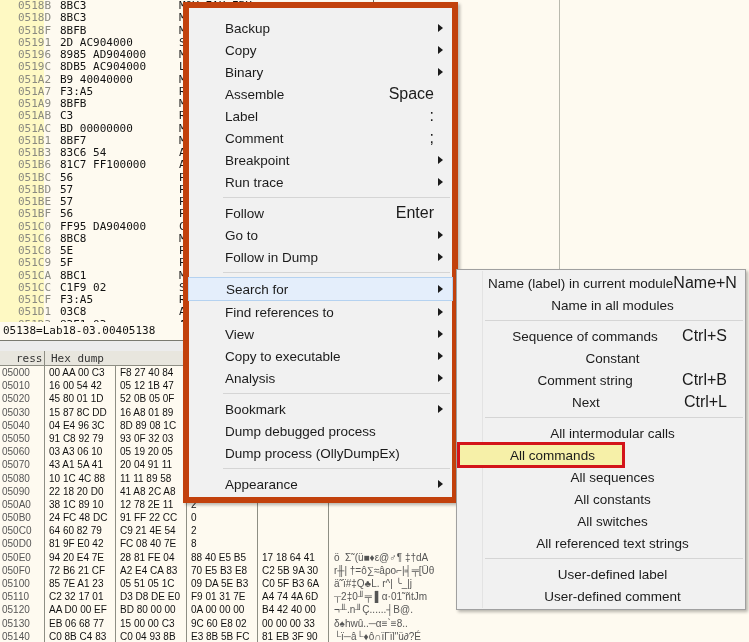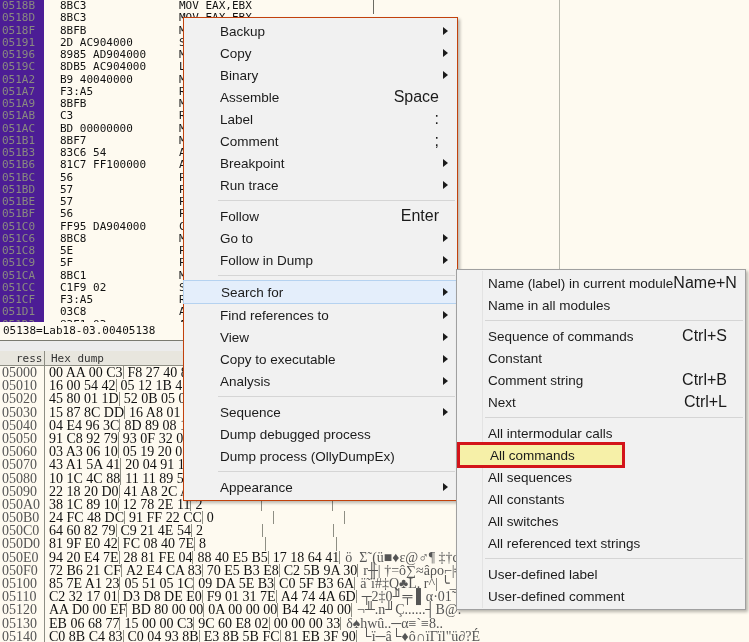--- a/index.html
+++ b/index.html
@@ -27,23 +27,23 @@
   }
   .disasm-table {
     font-family: "DejaVu Sans Mono", monospace;
     font-size: 11px;
     line-height: 12.25px;
     color: #111;
     white-space: pre;
   }
   .drow { display: flex; height: 12.25px; align-items: flex-start; }
   .c-addr {
-    width: 44px; padding-left: 2px;
+    width: 44px; padding-left: 18px;
     color: #8a8a80;
-    background: #4c1d95;
+    background: #fef9c3;
     flex: 0 0 44px;
   }
   .c-gut {
     width: 10px; flex: 0 0 10px;
     border-left: 1px solid #6b6b63;
     border-right: 1px solid #6b6b63;
     text-align: center;
     color: #111;
     font-size: 10px;
   }
@@ -103,41 +103,41 @@
     font-size: 11px;
     color: #333;
     display: flex;
     align-items: center;
     white-space: pre;
   }
   .dh-addr { width: 44px; flex: 0 0 44px; padding-left: 16px; }
   .dh-div  { width: 1px; flex: 0 0 1px; height: 15px; background: #8e8e84; }
   .dh-hex  { flex: 0 0 400px; padding-left: 6px; }
   .dump-rows {
-    font-family: Liberation Serif, serif;
-    font-size: 14px;
+    font-family: Liberation Sans, sans-serif;
+    font-size: 10px;
     line-height: 13.2px;
     color: #111;
     white-space: pre;
   }
   .hrow { display: flex; height: 13.2px; align-items: flex-start; }
   .h-addr { width: 44px; flex: 0 0 44px; padding-left: 2px; color: #555; }
   .h-bar  { width: 1px; flex: 0 0 1px; height: 13.2px; background: #8e8e84; }
   .h-g    { flex: 0 0 70px; padding-left: 4px; }
   .h-asc  { flex: 0 0 140px; padding-left: 5px; color: #555; }
 
   
   .ctxmenu {
     position: absolute;
-    left: 183px; top: 17px;
+    left: 183px; top: 2px;
     width: 275px;
     background: #f1f1f1;
-    border: 1px solid #c2410c;
+    border: 6px solid #c2410c;
     box-shadow: 2px 2px 3px rgba(0,0,0,0.28);
-    padding: 2px 0 2px 0;
+    padding: 9px 0 2px 0;
     font-size: 13.5px;
     color: #1b1b1b;
   }
   .ctxmenu .gutter {
     position: absolute; left: 1px; top: 1px;
     width: 30px; bottom: 1px;
     background: #f1f1f1;
   }
   .mi {
     position: relative;
@@ -185,21 +185,21 @@
     padding: 2px 0 2px 0;
     font-size: 13.5px;
     color: #1b1b1b;
   }
   .submenu .gutter {
     position: absolute; left: 1px; top: 1px;
     width: 25px; bottom: 1px;
     background: #f1f1f1;
     border-right: 1px solid #e3e3e3;
   }
-  .submenu .mi { padding-left: 31px; height: 22px; }
+  .submenu .mi { padding-left: 31px; height: 22px; text-align: center; }
   .submenu .msep { margin-left: 28px; }
   .mi.redhighlight {
     background: #f6f0a8;
     outline: 3px solid #d3141a;
     outline-offset: -1px;
     z-index: 5;
     margin-left: 2px;
     margin-right: 122px;
   }
 </style>
@@ -289,21 +289,21 @@
         <div class="mi">
           <span class="lbl">Copy to executable</span>
           <span class="arrow"></span>
         </div>
         <div class="mi">
           <span class="lbl">Analysis</span>
           <span class="arrow"></span>
         </div>
         <div class="msep"></div>
         <div class="mi">
-          <span class="lbl">Sequence</span>
+          <span class="lbl">Bookmark</span>
           <span class="arrow"></span>
         </div>
         <div class="mi">
           <span class="lbl">Dump debugged process</span>
         </div>
         <div class="mi">
           <span class="lbl">Dump process (OllyDumpEx)</span>
         </div>
         <div class="msep"></div>
         <div class="mi">

